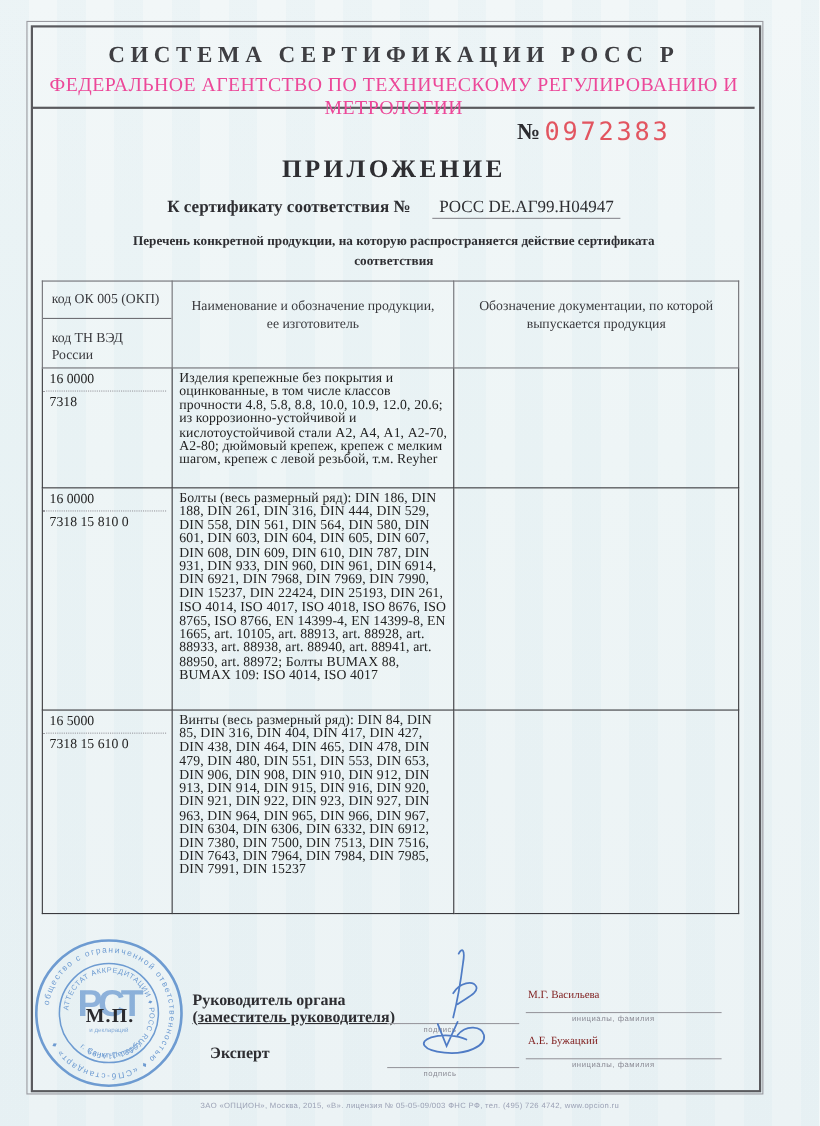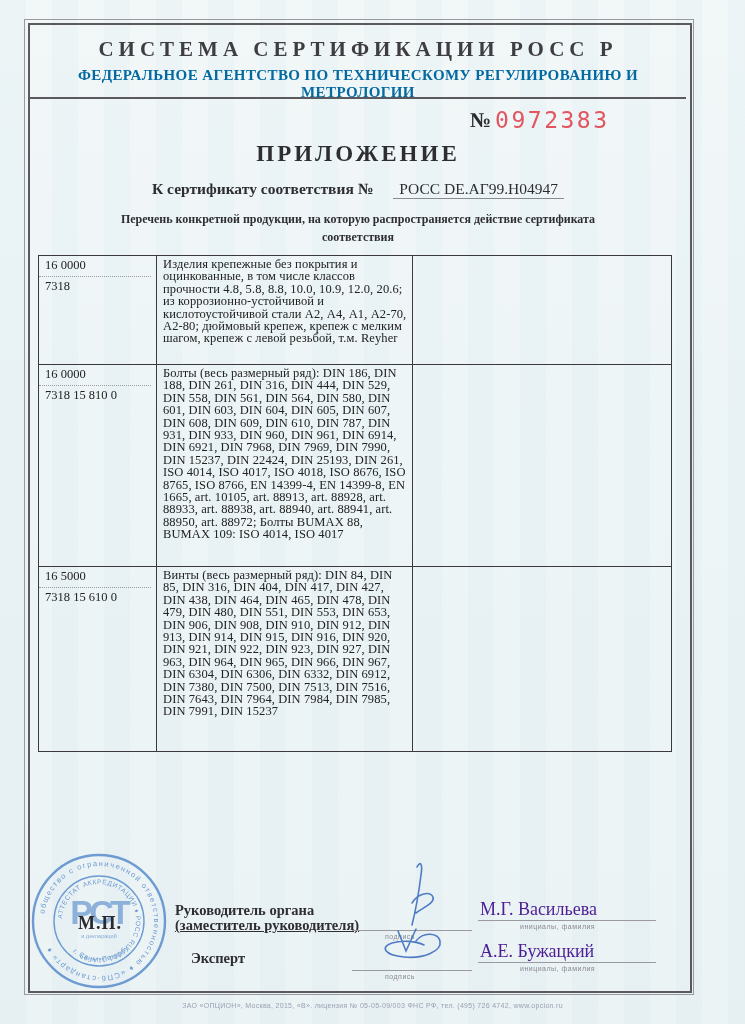--- a/index.html
+++ b/index.html
@@ -5,21 +5,21 @@
   html,body{margin:0;padding:0;}
   body{width:745px;height:1024px;position:relative;overflow:hidden;
        font-family:"Liberation Serif",serif;
        background:linear-gradient(180deg,#f2f7f8 0%,#eef5f6 40%,#ecf3f5 100%);}
   .band{position:absolute;inset:0;
        background:repeating-linear-gradient(90deg,rgba(190,220,230,.12) 0 26px,rgba(255,255,255,0) 26px 52px);}
   .frame-outer{position:absolute;left:24px;top:19px;width:668px;height:974px;border:1px solid #9a9aa0;}
   .frame-inner{position:absolute;left:28px;top:23px;width:660px;height:966px;border:2px solid #5a5a5e;}
   .hdr-box{position:absolute;left:30px;top:25px;width:656px;height:72px;border-bottom:2px solid #5a5a5e;text-align:center;}
   .hdr1{margin-top:12px;font-size:21px;font-weight:bold;letter-spacing:5px;color:#3e3e42;}
-  .hdr2{margin-top:5px;font-size:15px;font-weight:bold;letter-spacing:.4px;color:#0369a1;}
+  .hdr2{margin-top:5px;font-size:18px;font-weight:normal;letter-spacing:.4px;color:#ec4899;}
   .docnum{position:absolute;left:470px;top:107px;width:200px;white-space:nowrap;}
   .docnum .no{font-size:21px;font-weight:bold;color:#2c2c30;}
   .docnum .digits{font-family:"DejaVu Sans Mono",monospace;font-size:23px;color:#e25560;letter-spacing:2.5px;vertical-align:-1px;}
   .title{position:absolute;left:0;top:141px;width:716px;text-align:center;font-size:23px;font-weight:bold;letter-spacing:3px;color:#2e2e32;}
   .certline{position:absolute;left:0;top:180px;width:716px;text-align:center;font-size:15.5px;color:#2e2e32;}
   .certline .lbl{font-weight:bold;}
   .certline .val{border-bottom:1px solid #8a8a90;padding:0 6px 1px 6px;margin-left:20px;}
   .subtitle{position:absolute;left:108px;top:210px;width:500px;text-align:center;font-size:12px;font-weight:bold;color:#2e2e32;line-height:18px;}
   table.tbl{position:absolute;left:38px;top:255px;border-collapse:collapse;table-layout:fixed;}
   table.tbl td{vertical-align:top;padding:0;overflow:hidden;}
@@ -30,21 +30,21 @@
   .h-tnved{padding:10px 8px 4px 8px;}
   .h-center{padding:14px 10px;text-align:center;line-height:16px;}
   .code-okp{padding:2px 6px 3px 6px;border-bottom:1px dotted #9a9aa0;width:100px;}
   .code-tnved{padding:2px 6px;}
   .prod{padding:2px 5px 2px 6px;line-height:12.4px;letter-spacing:.1px;}
   .rowh1{height:108px;} .rowh2{height:201px;} .rowh3{height:184px;}
   .sig-label{position:absolute;font-weight:bold;color:#2e2e32;font-size:14.5px;line-height:15px;}
   .sig-label .ul{text-decoration:underline;}
   .sigline{position:absolute;border-bottom:1px solid #9a9aa0;}
   .cap{position:absolute;font-family:"Liberation Sans",sans-serif;font-size:7px;color:#8a8a94;letter-spacing:.5px;}
-  .name{position:absolute;font-size:18px;color:#4c1d95;}
+  .name{position:absolute;font-size:10px;color:#7f1d1d;}
   .mp{position:absolute;left:78px;top:913px;font-size:18px;font-weight:bold;color:#2a2a2e;letter-spacing:1px;z-index:3;}
   .stamp-wrap{position:absolute;left:24px;top:846px;width:150px;height:150px;opacity:.8;z-index:2;}
   .sig-svg{position:absolute;left:320px;top:855px;width:170px;height:130px;z-index:2;}
   .footer{position:absolute;left:0;top:1002px;width:745px;text-align:center;
           font-family:"Liberation Sans",sans-serif;font-size:7px;color:#9aa0b4;letter-spacing:.3px;}
 </style>
 </head>
 <body>
 
 <div class="band"></div>
@@ -64,20 +64,32 @@
 <div class="title">ПРИЛОЖЕНИЕ</div>
 
 <div class="certline">
   <span class="lbl">К сертификату соответствия №</span><span class="val">РОСС DE.АГ99.Н04947</span>
 </div>
 
 <div class="subtitle">Перечень конкретной продукции,  на которую распространяется действие сертификата соответствия</div>
 
 <table class="tbl">
   <tbody>
+      <tr>
+    <td class="hc c1">
+      <div class="h-okp">код ОК 005 (ОКП)</div>
+      <div class="h-tnved">код ТН ВЭД России</div>
+    </td>
+    <td class="hc c2">
+      <div class="h-center">Наименование и обозначение продукции, ее изготовитель</div>
+    </td>
+    <td class="hc c3">
+      <div class="h-center">Обозначение документации, по которой выпускается продукция</div>
+    </td>
+  </tr>
   <tr>
     <td class="dc c1 rowh1">
       <div class="code-okp">16 0000</div>
       <div class="code-tnved">7318</div>
     </td>
     <td class="dc c2 rowh1">
       <div class="prod">Изделия крепежные без покрытия и оцинкованные, в том числе классов прочности 4.8, 5.8, 8.8, 10.0, 10.9, 12.0, 20.6; из коррозионно-устойчивой и кислотоустойчивой стали А2, А4, А1, А2-70, А2-80;  дюймовый крепеж, крепеж с мелким шагом, крепеж с левой резьбой, т.м. Reyher</div>
     </td>
     <td class="dc c3 rowh1">
       <div class="prod"></div>

